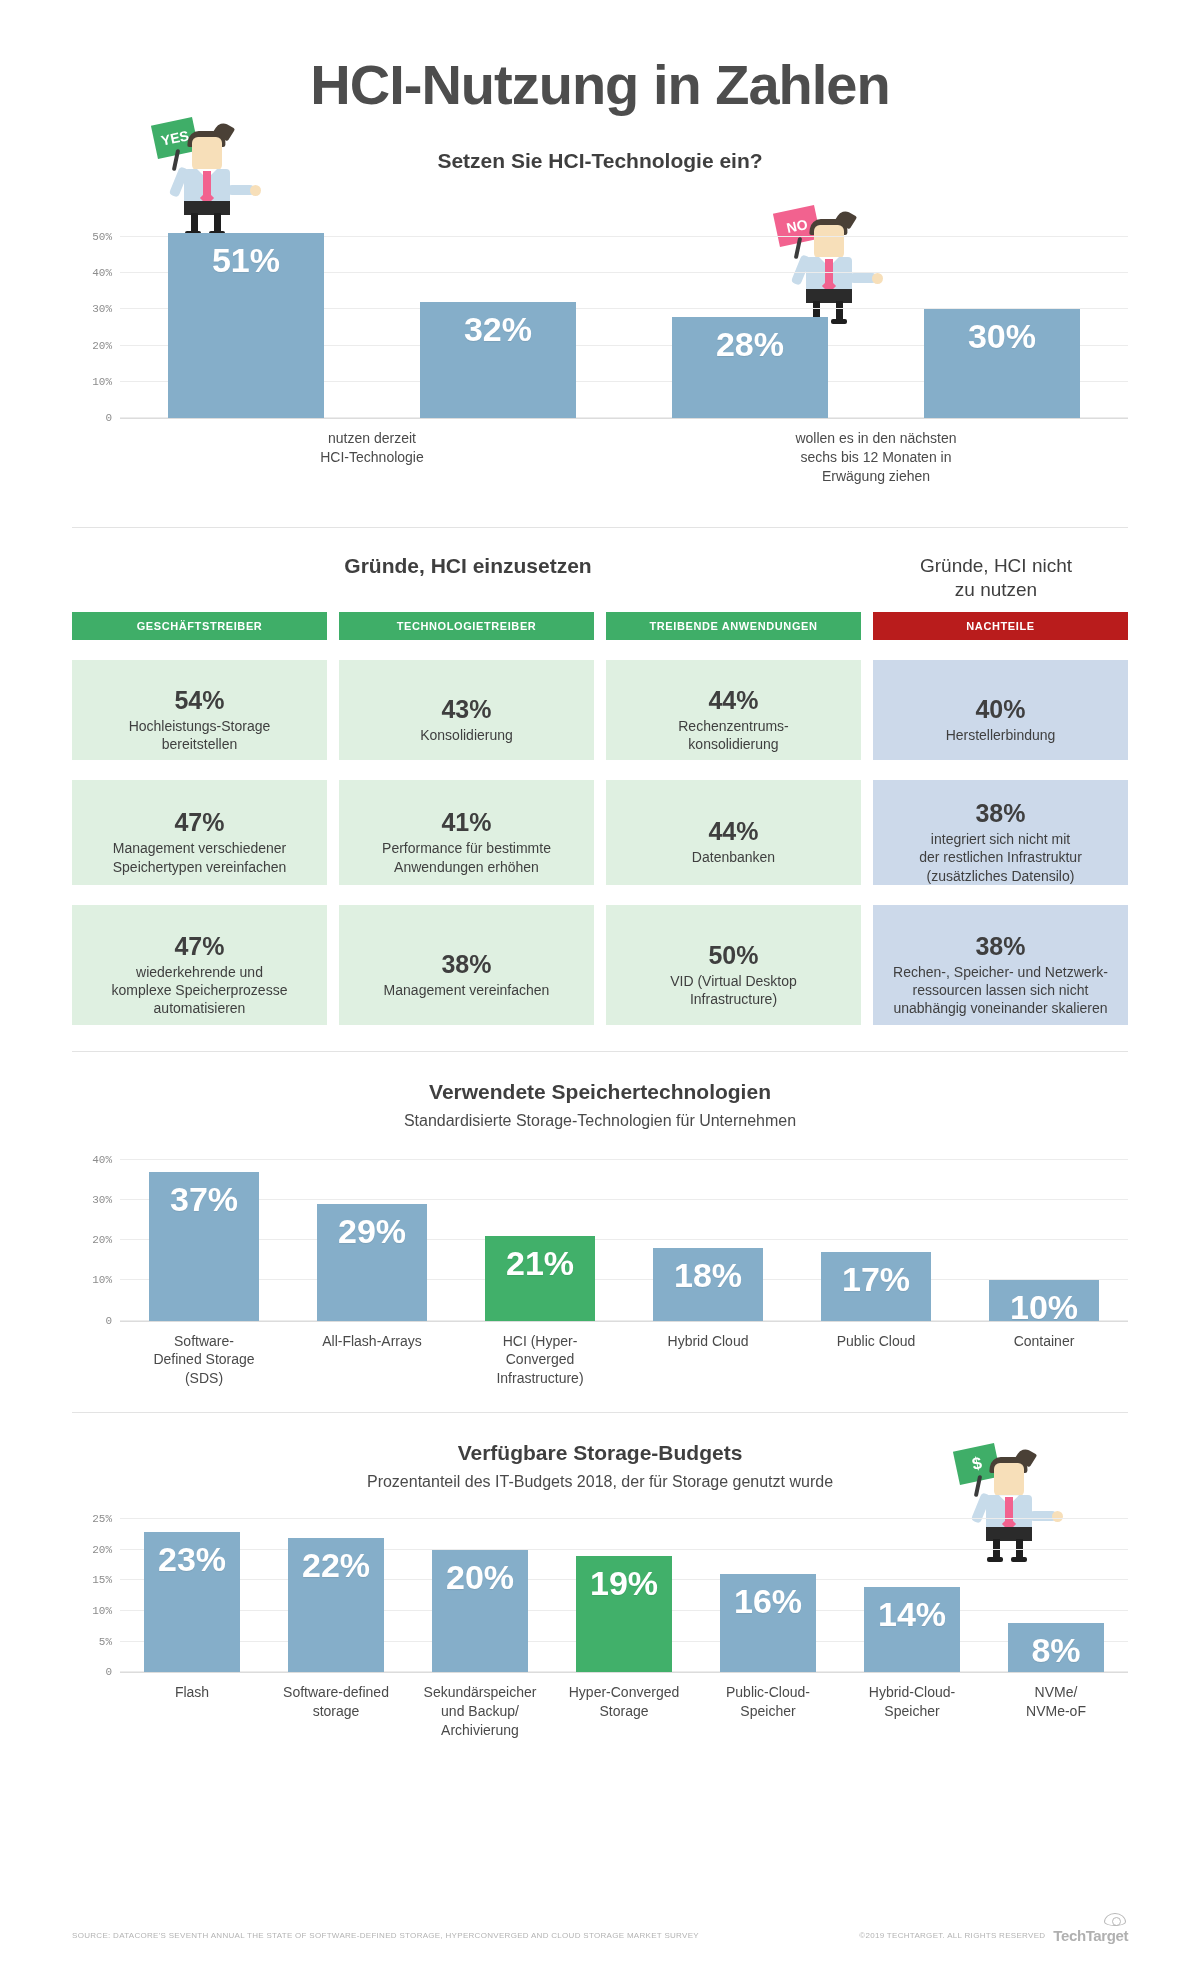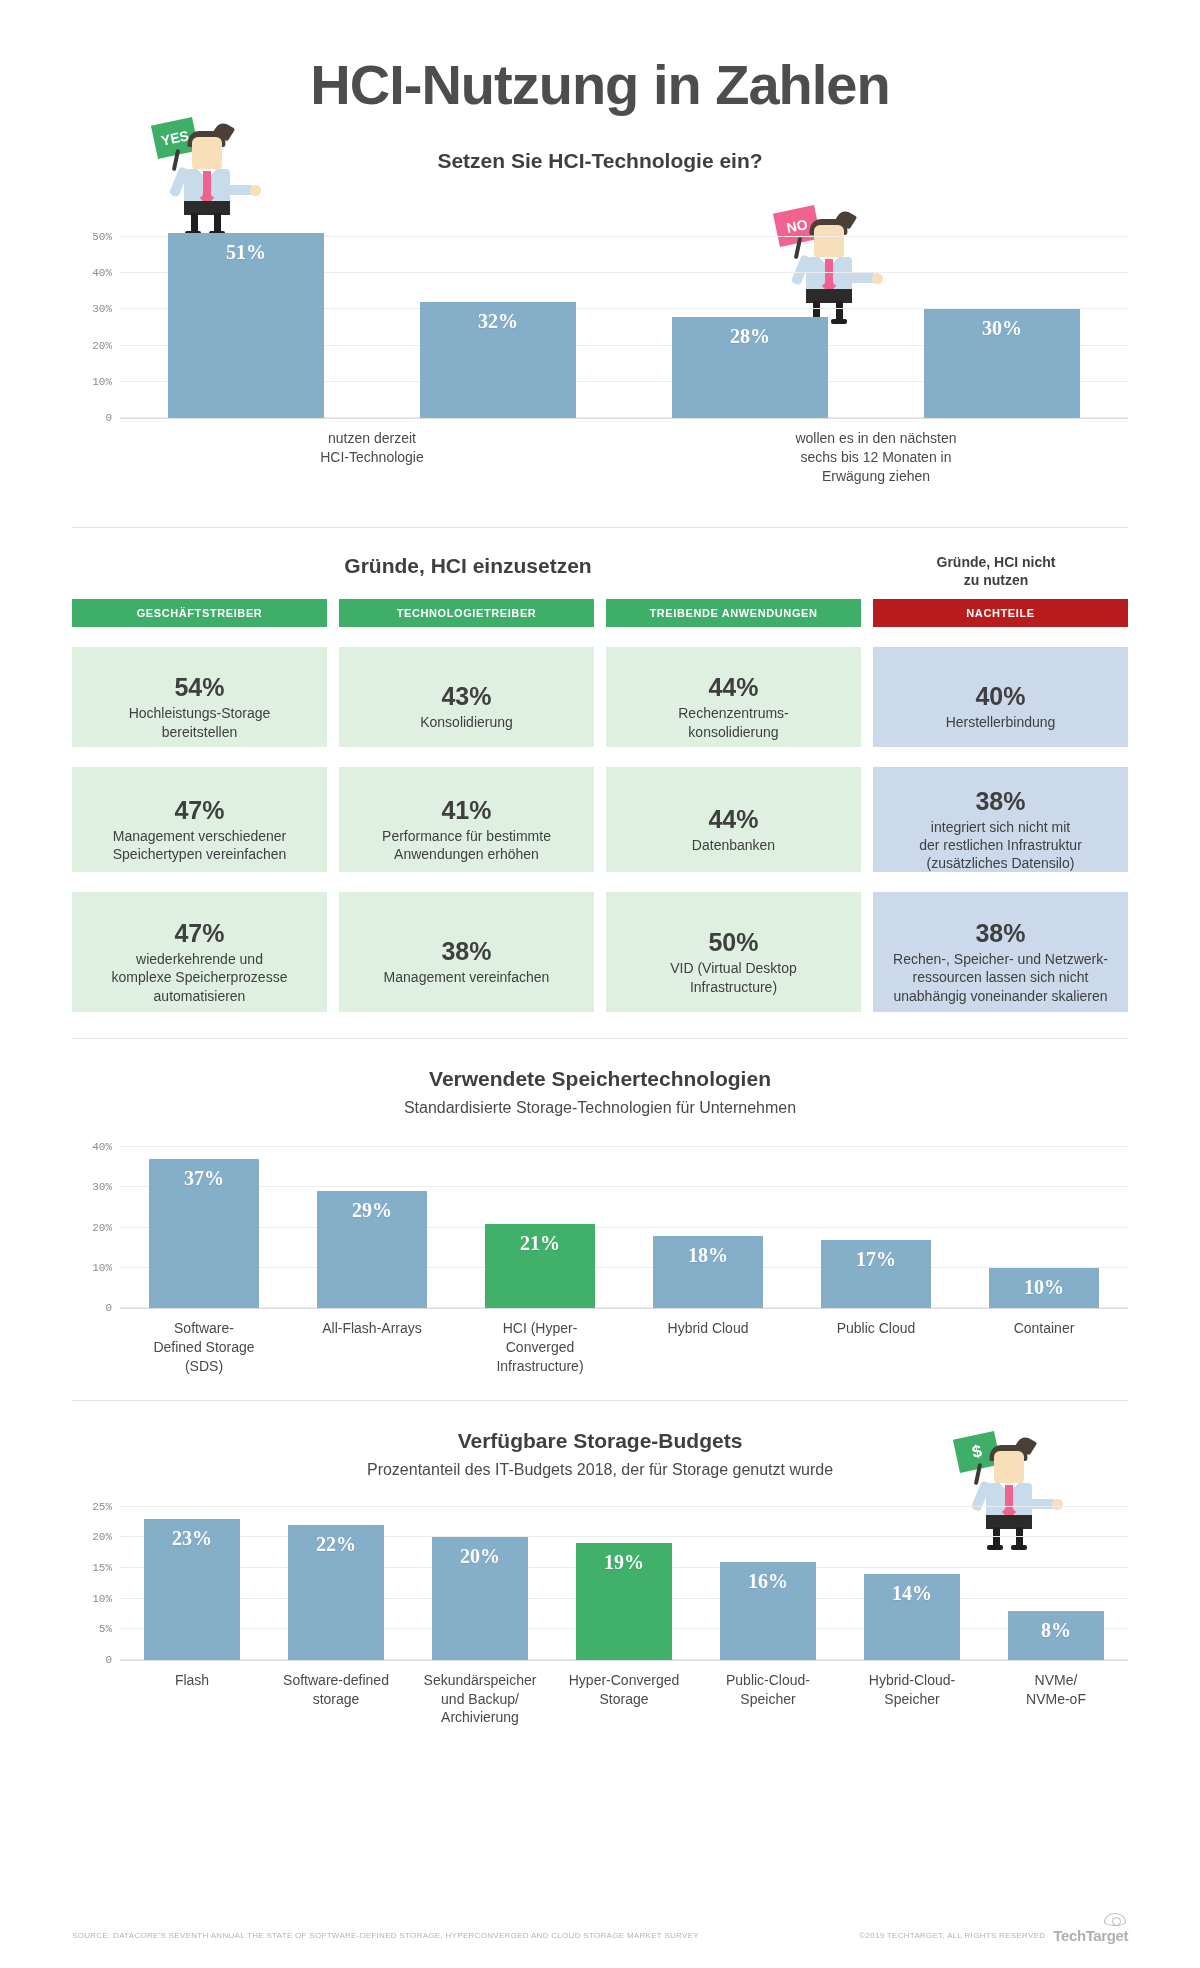--- a/index.html
+++ b/index.html
@@ -68,39 +68,38 @@
   .barcell { flex: 1; display: flex; justify-content: center; align-items: flex-end; height: 100%; }
   .bar {
     position: relative;
     background: #85aec9;
     display: flex; justify-content: center;
   }
   .bar.green { background: #41b06a; }
   .barval {
     color: #ffffff;
     font-weight: bold;
-    font-size: 20px;
+    font-size: 34px;
     margin-top: 8px;
     text-shadow: 0 1px 1px rgba(0,0,0,0.08);
-    font-family: Liberation Serif, serif;
   }
   .xlabels { display: flex; margin-left: 48px; margin-top: 10px; }
   .xlabel {
     flex: 1; text-align: center;
     font-size: 14px; line-height: 1.35;
     color: #4a4a4a;
     padding: 0 6px;
   }
 
   
   .tables-head { display: flex; margin-top: 26px; }
   .tables-head .th-left { flex: 3; text-align: center; }
   .tables-head .th-right { flex: 1; text-align: center; }
   .head-l { font-size: 21px; font-weight: bold; color: #3f3f3f; }
-  .head-r { font-size: 14px; font-weight: bold; color: #3f3f3f; line-height: 1.25; }
+  .head-r { font-size: 19px; font-weight: normal; color: #3f3f3f; line-height: 1.25; }
 
   .tablerow { display: flex; gap: 12px; margin-top: 10px; }
   .col { flex: 1; display: flex; flex-direction: column; gap: 20px; }
   .colhead {
     text-align: center; color: #fff; font-size: 11px; font-weight: bold;
     letter-spacing: 0.6px; padding: 8px 4px; background: #3fae68;
   }
   .colhead.blue { background: #b91c1c; }
   .cell {
     background: #dff0e1; text-align: center;

